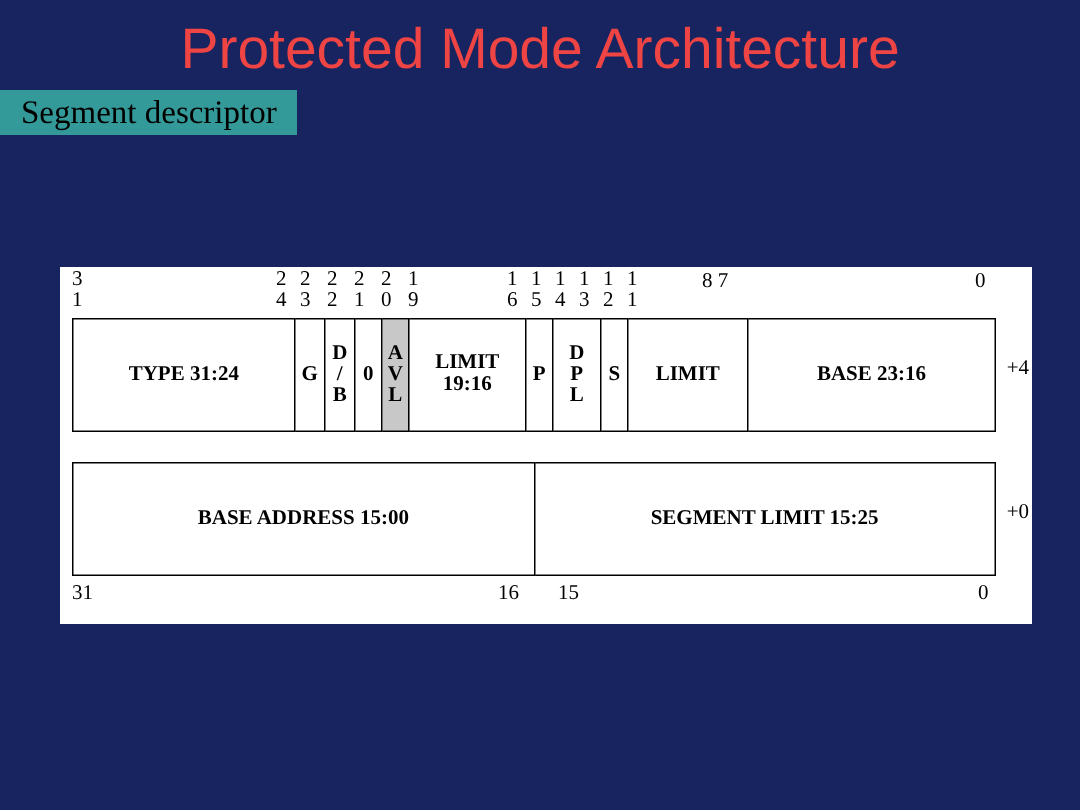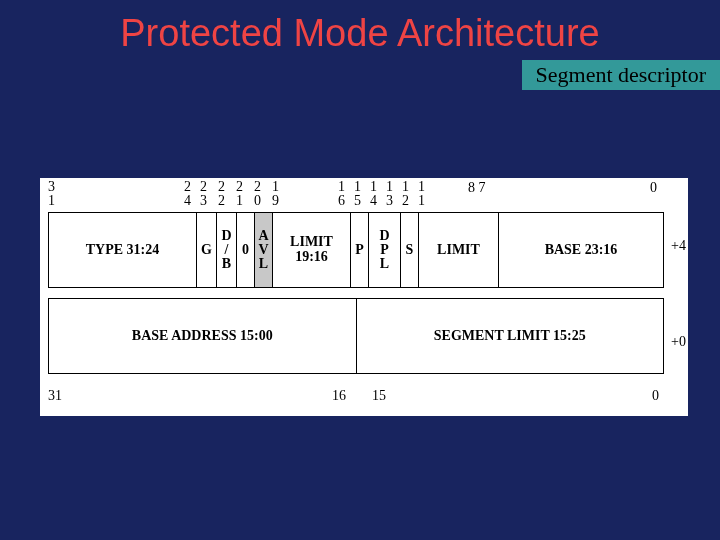--- a/index.html
+++ b/index.html
@@ -27,21 +27,21 @@
   }
   .subtitle-box {
     display: inline-block;
     background: #339999;
     padding: 2px 14px;
     font-size: 22px;
     color: #000;
     margin-top: 6px;
   }
   .subtitle-wrap {
-    text-align: right;
+    text-align: left;
   }
   .diagram {
     position: absolute;
     left: 40px;
     top: 178px;
     width: 648px;
     height: 238px;
     background: #fff;
   }
   .diagram * {
@@ -49,21 +49,21 @@
   }
   .top-row {
     position: absolute;
     top: 34px;
     left: 8px;
     right: 24px;
     height: 76px;
   }
   .bottom-row {
     position: absolute;
-    top: 120px;
+    top: 130px;
     left: 8px;
     right: 24px;
     height: 76px;
   }
   .bit-table {
     border-collapse: collapse;
     width: 100%;
     height: 100%;
     table-layout: fixed;
   }

